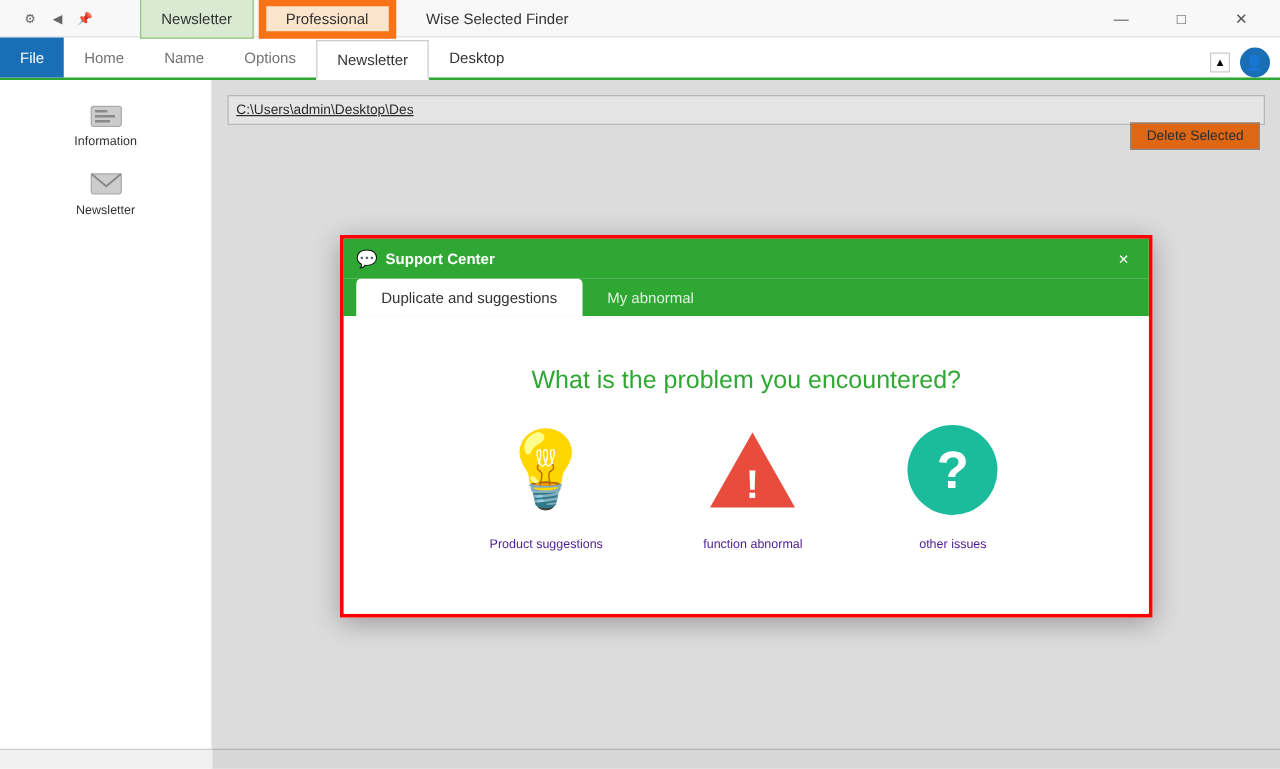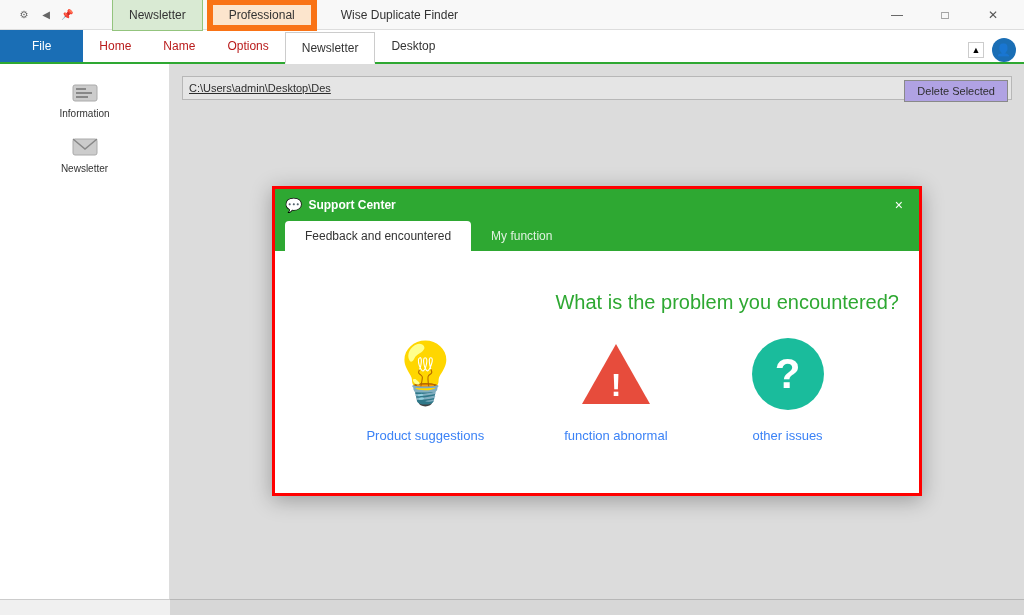--- a/index.html
+++ b/index.html
@@ -71,31 +71,31 @@
       display: flex;
       align-items: flex-end;
       background: #fff;
       border-bottom: 2px solid #2ea832;
       padding-left: 0;
     }
     .ribbon-tab {
       padding: 6px 16px;
       cursor: pointer;
       font-size: 12px;
-      color: #b91c1c;
+      color: #737373;
       border: none;
       background: none;
       height: 32px;
       display: flex;
       align-items: center;
     }
     .ribbon-tab.file {
       background: #1a6eb5;
       color: white;
-      padding: 6px 32px;
+      padding: 6px 16px;
     }
     .ribbon-tab.active-newsletter {
       background: #fff;
       border: 1px solid #ccc;
       border-bottom: 2px solid #fff;
       margin-bottom: -2px;
       color: #333;
     }
     .ribbon-tab.newsletter-green {
       background: #d9ead3;
@@ -193,22 +193,22 @@
       font-weight: bold;
       color: #333;
       border-bottom: 1px solid #ddd;
       background: #f0f0f0;
     }
 
     
     .delete-btn {
       position: absolute;
       right: 16px;
-      top: 16px;
-      background: #c4b5fd;
+      top: 34px;
+      background: #f97316;
       border: 1px solid #999;
       padding: 4px 12px;
       font-size: 11px;
       cursor: pointer;
       color: #333;
     }
 
     
     .modal-overlay {
       position: absolute;
@@ -272,21 +272,21 @@
     }
     .modal-tab.active {
       background: #fff;
       color: #333;
       border-radius: 4px 4px 0 0;
     }
 
     
     .modal-body {
       padding: 40px 20px 50px;
-      text-align: right;
+      text-align: center;
       background: #fff;
     }
     .modal-question {
       font-size: 20px;
       color: #2ea832;
       font-weight: 400;
       margin-bottom: 10px;
     }
     .modal-subtitle {
       font-size: 12px;
@@ -307,22 +307,22 @@
       cursor: pointer;
     }
     .option-icon-wrap {
       width: 80px;
       height: 80px;
       display: flex;
       align-items: center;
       justify-content: center;
     }
     .option-label {
-      font-size: 13px;
-      color: #3b82f6;
+      font-size: 10px;
+      color: #4c1d95;
     }
 
     
     .lightbulb-icon {
       font-size: 60px;
       color: #f4a400;
       line-height: 1;
     }
 
     
@@ -358,21 +358,21 @@
     <div class="quick-access">
       <div class="title-bar-icon">⚙</div>
       <div class="title-bar-icon">◀</div>
       <div class="title-bar-icon">📌</div>
     </div>
 
     <div style="display:flex; gap:4px; margin-left:20px;">
       <button class="ribbon-tab newsletter-green">Newsletter</button>
       <button class="ribbon-tab professional-orange">Professional</button>
     </div>
-    <span class="title-bar-title" style="margin-left:16px;">Wise Duplicate Finder</span>
+    <span class="title-bar-title" style="margin-left:16px;">Wise Selected Finder</span>
   </div>
   <div class="title-bar-controls">
     <button class="title-ctrl-btn">—</button>
     <button class="title-ctrl-btn">□</button>
     <button class="title-ctrl-btn close">✕</button>
   </div>
 </div>
 
 <div class="ribbon-tabs">
   <button class="ribbon-tab file">File</button>
@@ -426,22 +426,22 @@
 
         <div class="modal-title-bar">
           <div class="modal-title-text">
             <span style="font-size:14px;">💬</span>
             <span>Support Center</span>
           </div>
           <button class="modal-close-btn">×</button>
         </div>
 
         <div class="modal-tabs">
-          <div class="modal-tab active">Feedback and encountered</div>
-          <div class="modal-tab">My function</div>
+          <div class="modal-tab active">Duplicate and suggestions</div>
+          <div class="modal-tab">My abnormal</div>
         </div>
 
         <div class="modal-body">
           <div class="modal-question">What is the problem you encountered?</div>
 
           <div class="modal-options">
 
             <div class="modal-option">
               <div class="option-icon-wrap">
                 <span class="lightbulb-icon">💡</span>

